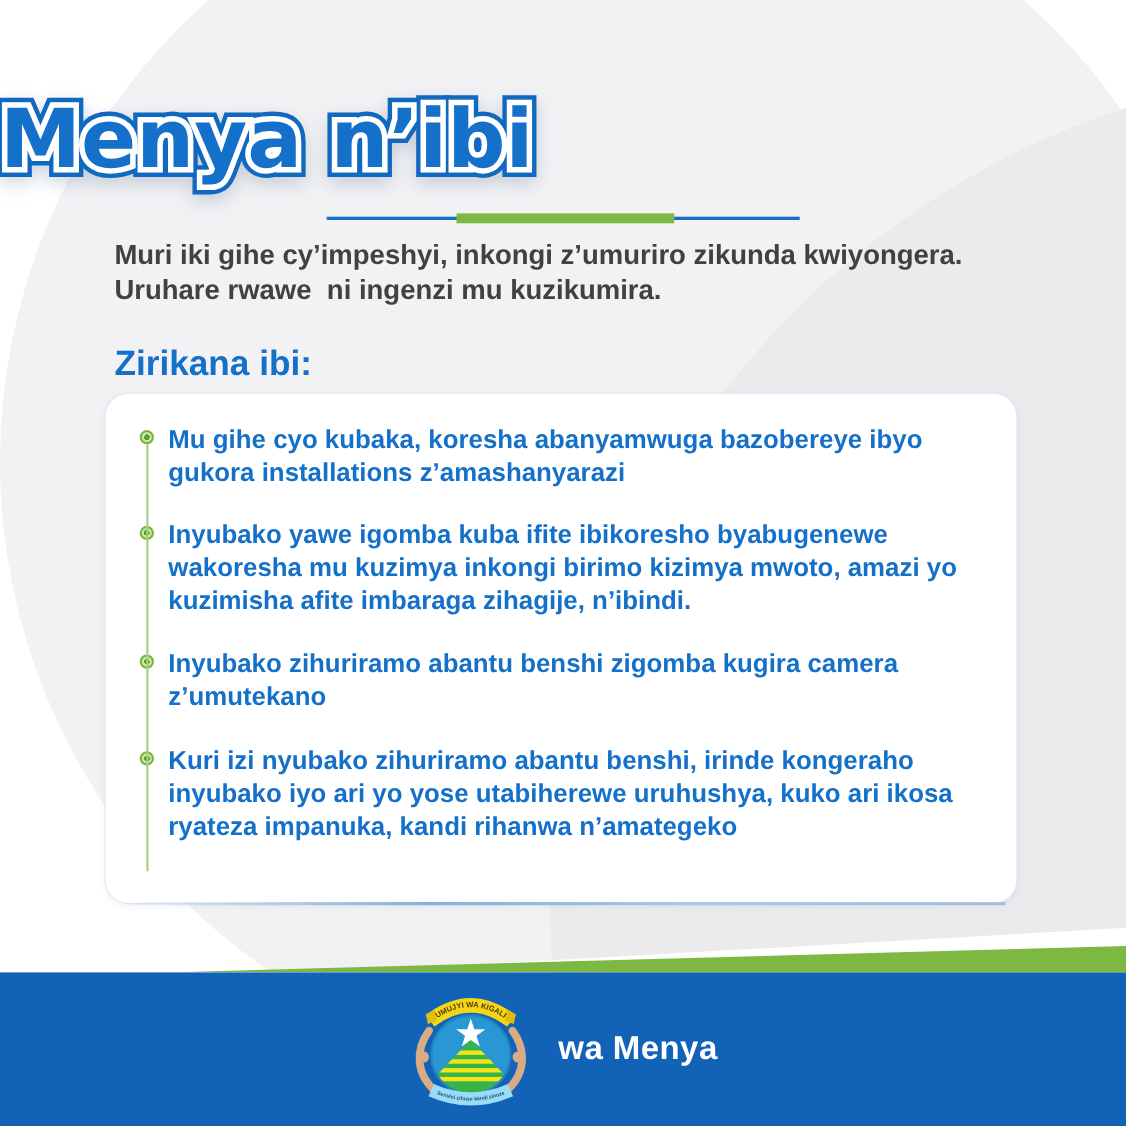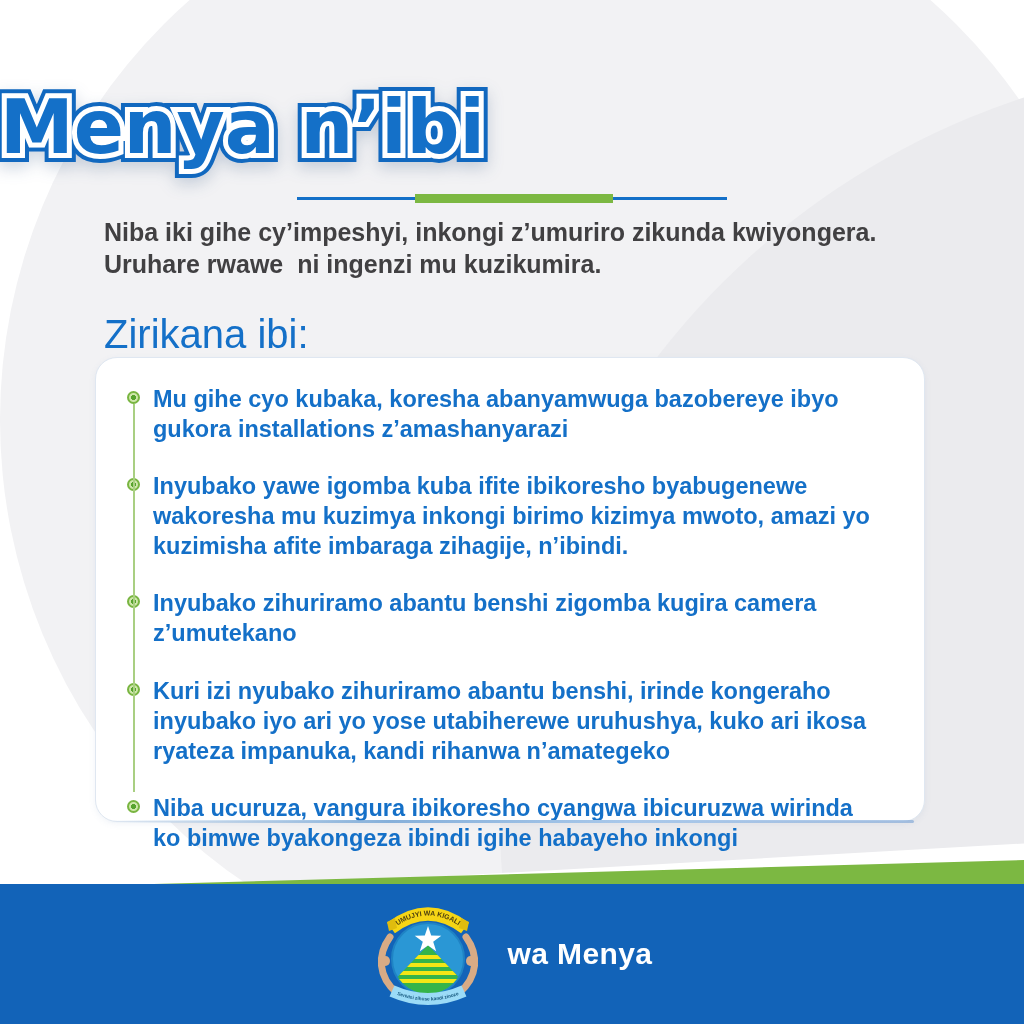--- a/index.html
+++ b/index.html
@@ -36,21 +36,21 @@
   .ul-blue{position:absolute;left:0;top:3px;width:100%;height:3px;background:#1470c8;}
   .ul-green{position:absolute;left:118px;top:0;width:198px;height:9px;background:#7cb842;}
 
   
   .intro{position:absolute;left:104px;top:216px;width:840px;color:#414042;
       font-size:25px;font-weight:700;line-height:1.28;}
   .intro .line2{white-space:pre-wrap;}
 
   
   .section-heading{position:absolute;left:104px;top:312px;color:#1470c8;
-      font-size:40px;font-weight:400;text-align:center;}
+      font-size:32px;font-weight:700;text-align:center;}
 
   
   .card{position:absolute;left:95px;top:357px;width:830px;height:465px;background:#ffffff;
       border:1.5px solid #dfe7f1;border-radius:22px;box-sizing:border-box;
       box-shadow:0 2px 6px rgba(120,150,190,.10);}
   .card::after{content:"";position:absolute;left:10px;right:10px;bottom:-2px;height:3px;
       border-radius:3px;
       background:linear-gradient(90deg,rgba(110,155,210,0) 0%,#86b0da 35%,#a9c8ea 65%,rgba(110,155,210,.55) 100%);}
   .timeline{position:absolute;left:36.5px;top:46px;width:2px;height:388px;background:#a9cf82;}
   .tips{list-style:none;margin:0;padding:26px 48px 0 31px;display:flex;flex-direction:column;gap:27px;}
@@ -77,21 +77,21 @@
       <span class="t-fill">Menya n’ibi</span>
     </div>
   </div>
 
   <div class="title-underline">
     <div class="ul-blue"></div>
     <div class="ul-green"></div>
   </div>
 
   <div class="intro">
-    <div class="line1">Niba iki gihe cy’impeshyi, inkongi z’umuriro zikunda kwiyongera.</div>
+    <div class="line1">Muri iki gihe cy’impeshyi, inkongi z’umuriro zikunda kwiyongera.</div>
     <div class="line2">Uruhare rwawe  ni ingenzi mu kuzikumira.</div>
   </div>
 
   <div class="section-heading">Zirikana ibi:</div>
 
   <div class="card">
     <div class="timeline"></div>
     <ul class="tips">
       <li class="tip">
         <span class="marker"></span>
@@ -101,24 +101,20 @@
         <span class="marker"></span>
         <span class="tip-text">Inyubako yawe igomba kuba ifite ibikoresho byabugenewe wakoresha mu kuzimya inkongi birimo kizimya mwoto, amazi yo kuzimisha afite imbaraga zihagije, n’ibindi.</span>
       </li>
       <li class="tip">
         <span class="marker"></span>
         <span class="tip-text">Inyubako zihuriramo abantu benshi zigomba kugira camera z’umutekano</span>
       </li>
       <li class="tip">
         <span class="marker"></span>
         <span class="tip-text">Kuri izi nyubako zihuriramo abantu benshi, irinde kongeraho inyubako iyo ari yo yose utabiherewe uruhushya, kuko ari ikosa ryateza impanuka, kandi rihanwa n’amategeko</span>
-      </li>
-      <li class="tip">
-        <span class="marker"></span>
-        <span class="tip-text">Niba ucuruza, vangura ibikoresho cyangwa ibicuruzwa wirinda ko bimwe byakongeza ibindi igihe habayeho inkongi</span>
       </li>
     </ul>
   </div>
 
   <div class="wedge-white"></div>
   <div class="wedge-green"></div>
 
   <div class="footer">
     <div class="footer-inner">
       <svg class="logo" width="112" height="118" viewBox="0 0 110 118" xmlns="http://www.w3.org/2000/svg">

